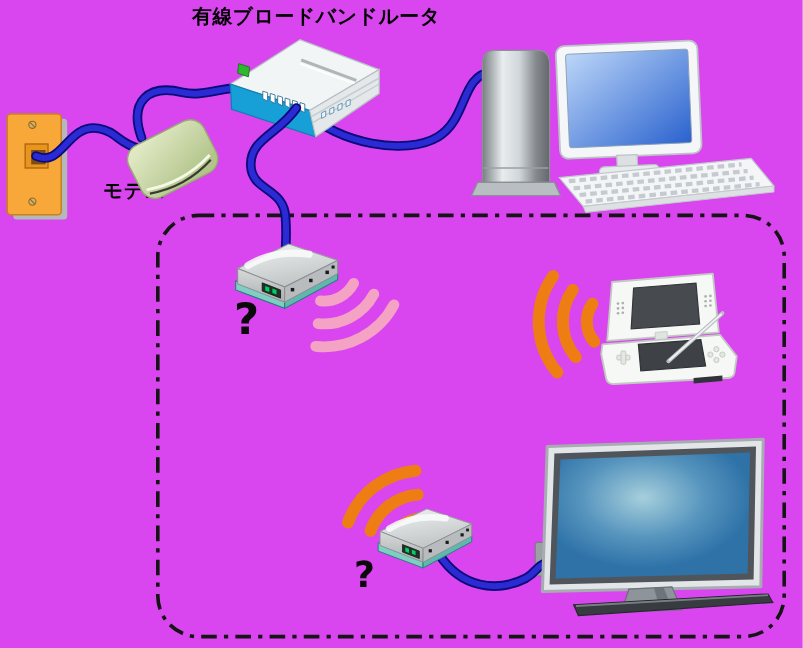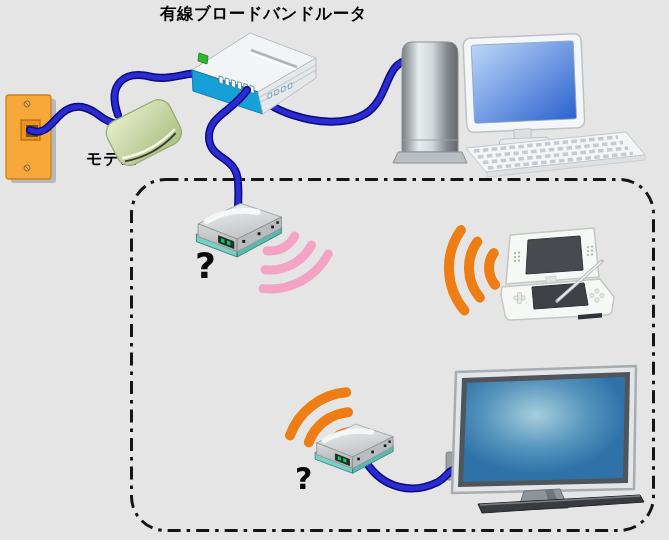--- a/index.html
+++ b/index.html
@@ -1,17 +1,17 @@
 <!DOCTYPE html>
 <html><head>
 <meta charset="utf-8">
 <style>
   html,body{margin:0;padding:0;background:#fff;}
   .stage{
-    width:669px;height:540px;position:relative;background:#e5e5e5;overflow:hidden;
+    width:669px;height:540px;position:relative;background:#d946ef;overflow:hidden;
     font-family:"DejaVu Sans","Liberation Sans",sans-serif;
   }
   svg{display:block;}
   text{font-family:"DejaVu Sans","Liberation Sans",sans-serif;}
   .jp-label{font-weight:bold;fill:#000000;}
   .qmark{font-weight:bold;fill:#0a0a0a;}
 </style>
 </head>
 <body>
 

